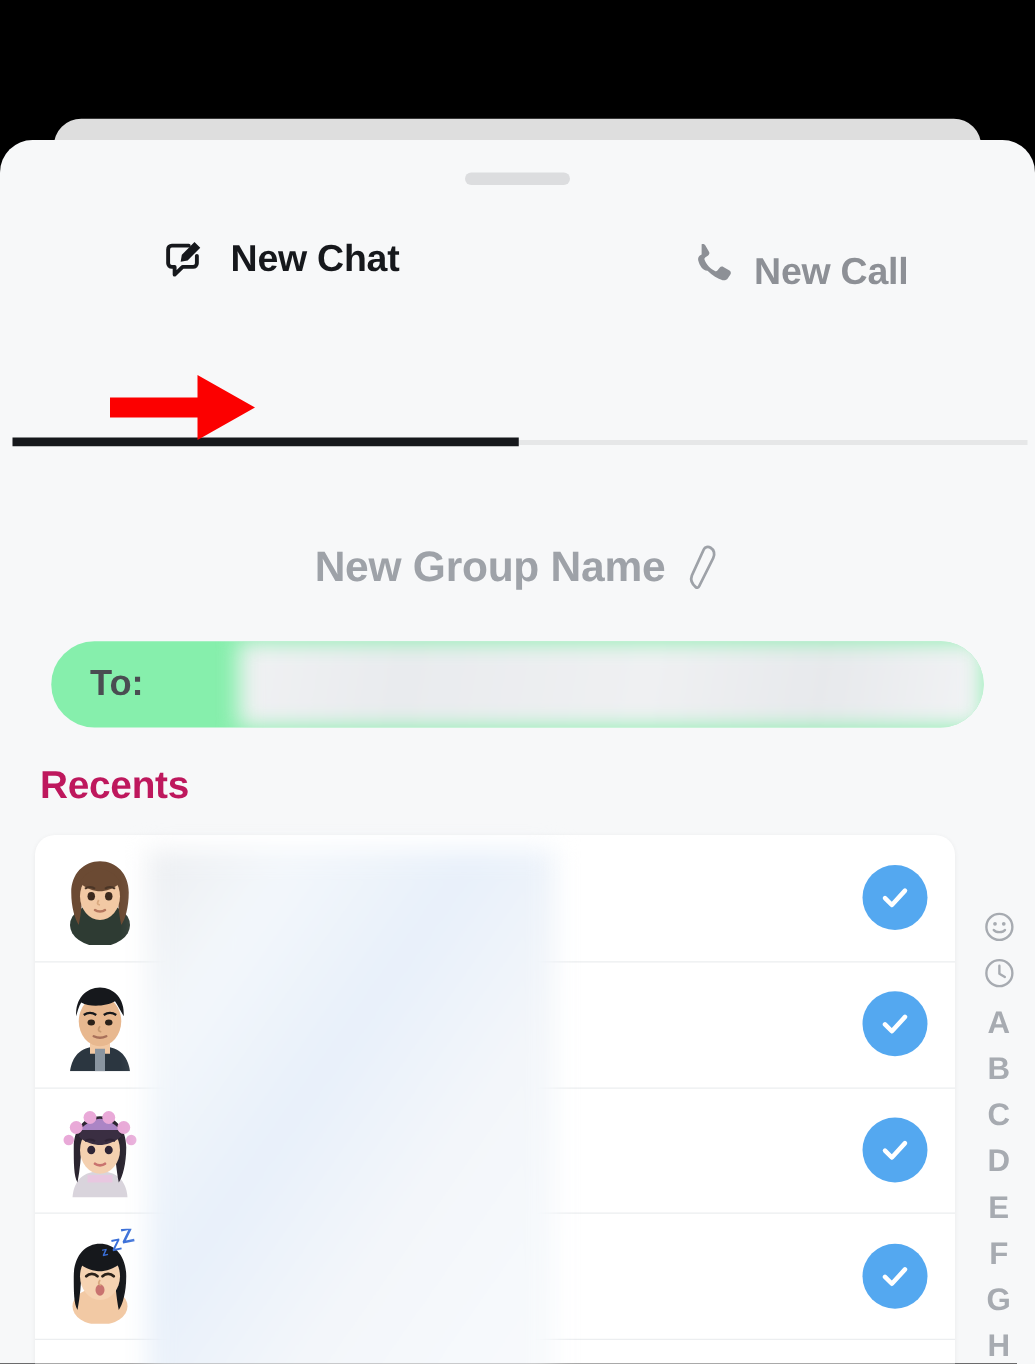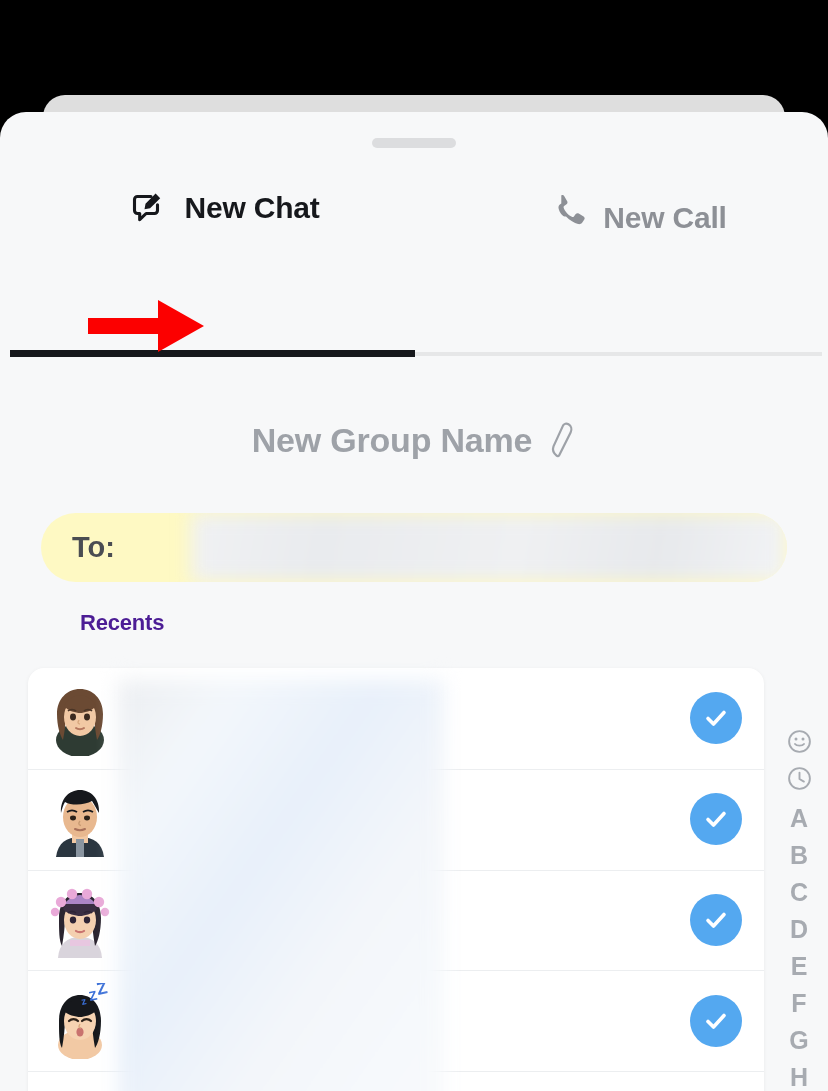--- a/index.html
+++ b/index.html
@@ -95,21 +95,21 @@
     top: 238px;
     width: 405px;
     height: 7px;
     background: #16181c;
   }
 
   
   .group-name-row {
     position: absolute;
     left: 0;
-    top: 290px;
+    top: 304px;
     width: 828px;
     height: 76px;
     display: flex;
     align-items: center;
     justify-content: center;
   }
   .group-name-text {
     font-size: 34px;
     font-weight: 700;
     color: #9ea2a8;
@@ -131,21 +131,21 @@
     pointer-events: none;
   }
 
   
   .to-field {
     position: absolute;
     left: 41px;
     top: 401px;
     width: 746px;
     height: 69px;
-    background: #fef9c3;
+    background: #86efac;
     border-radius: 35px;
     display: flex;
     align-items: center;
     overflow: hidden;
   }
   .to-label {
     margin-left: 31px;
     font-size: 29px;
     font-weight: 700;
     color: #4a4d52;
@@ -164,25 +164,24 @@
        rgba(231,233,236,1) 78%,
        rgba(242,243,245,1) 100%);
     filter: blur(9px);
   }
 
   
   .recents-title {
     position: absolute;
     left: 32px;
     top: 498px;
-    font-size: 22px;
+    font-size: 31px;
     font-weight: 700;
-    color: #4c1d95;
+    color: #be185d;
     letter-spacing: -0.2px;
-    margin-left: 48px;
   }
 
   
   .list-card {
     position: absolute;
     left: 28px;
     top: 556px;
     width: 736px;
     height: 504px;
     background: #ffffff;

